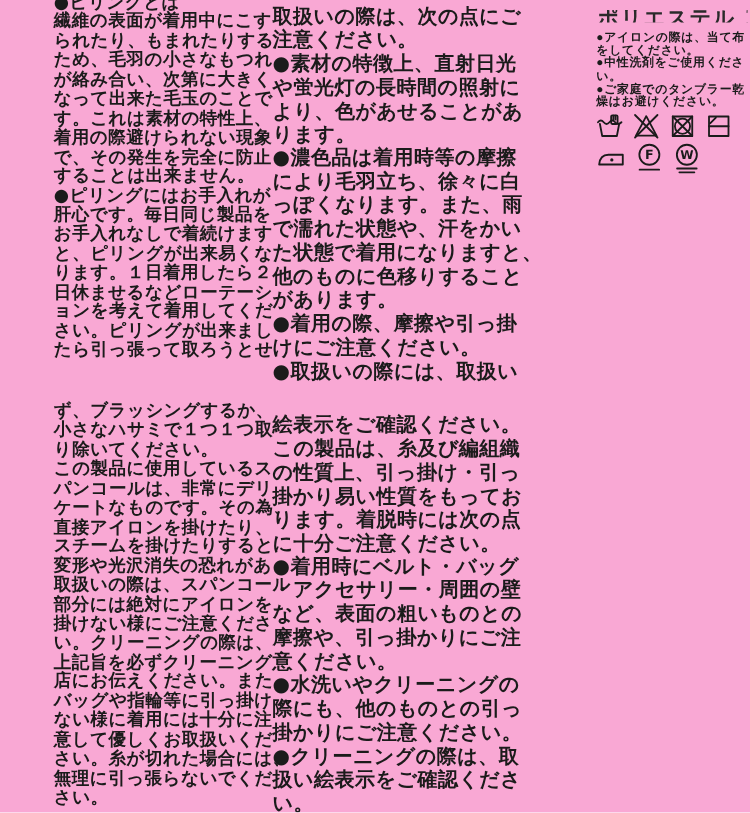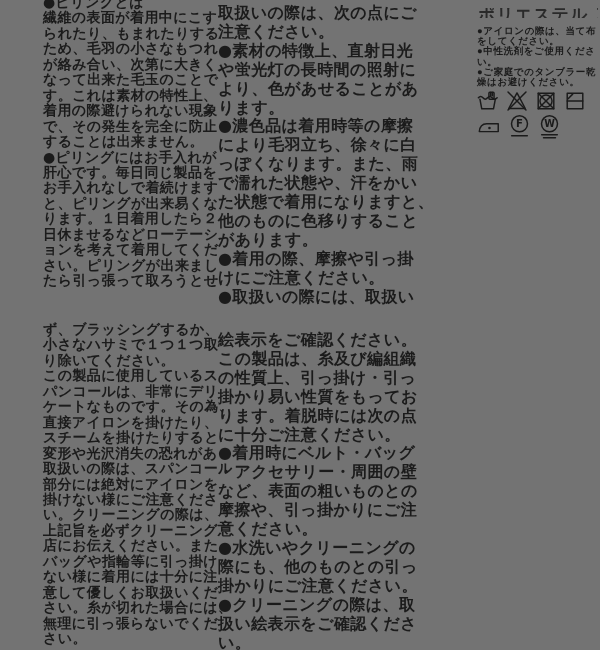--- a/index.html
+++ b/index.html
@@ -1,17 +1,17 @@
 <!DOCTYPE html>
 <html><head>
 <meta charset="utf-8">
 <style>
   html,body{margin:0;padding:0;background:#fff;}
   #page{
-    position:relative;width:600px;height:650px;background:#737373;
+    position:relative;width:600px;height:650px;background:#f9a8d4;
     overflow:hidden;color:#1b1b1b;
     font-family:"DejaVu Sans",sans-serif;
   }
   .txtblock{
     position:absolute;white-space:pre;font-weight:700;
     color:#1b1b1b;
   }
   .col-left{left:43px;font-size:14px;line-height:15.45px;letter-spacing:0.4px;}
   .col-mid{left:218px;font-size:16px;line-height:18.9px;letter-spacing:0.4px;}
   .col-right{left:477px;font-size:9.5px;line-height:10.2px;letter-spacing:0.6px;font-family:Liberation Serif, serif;}

